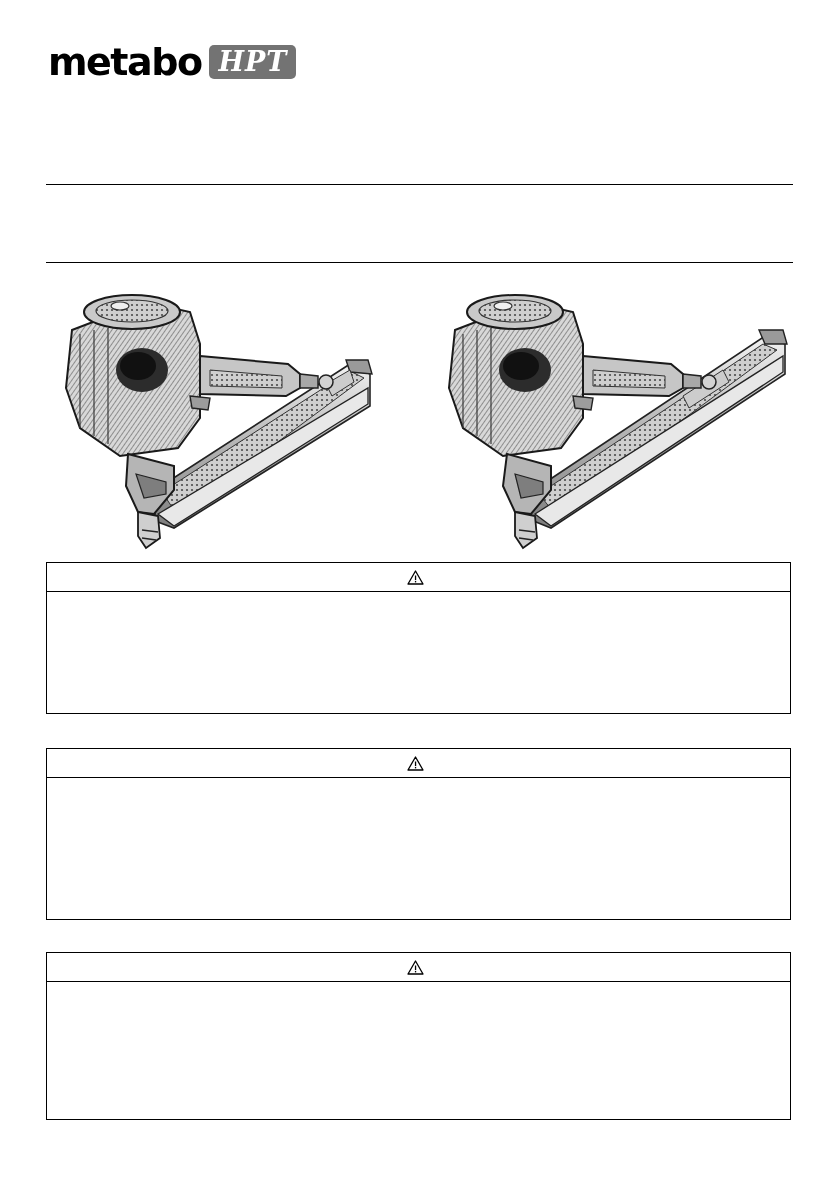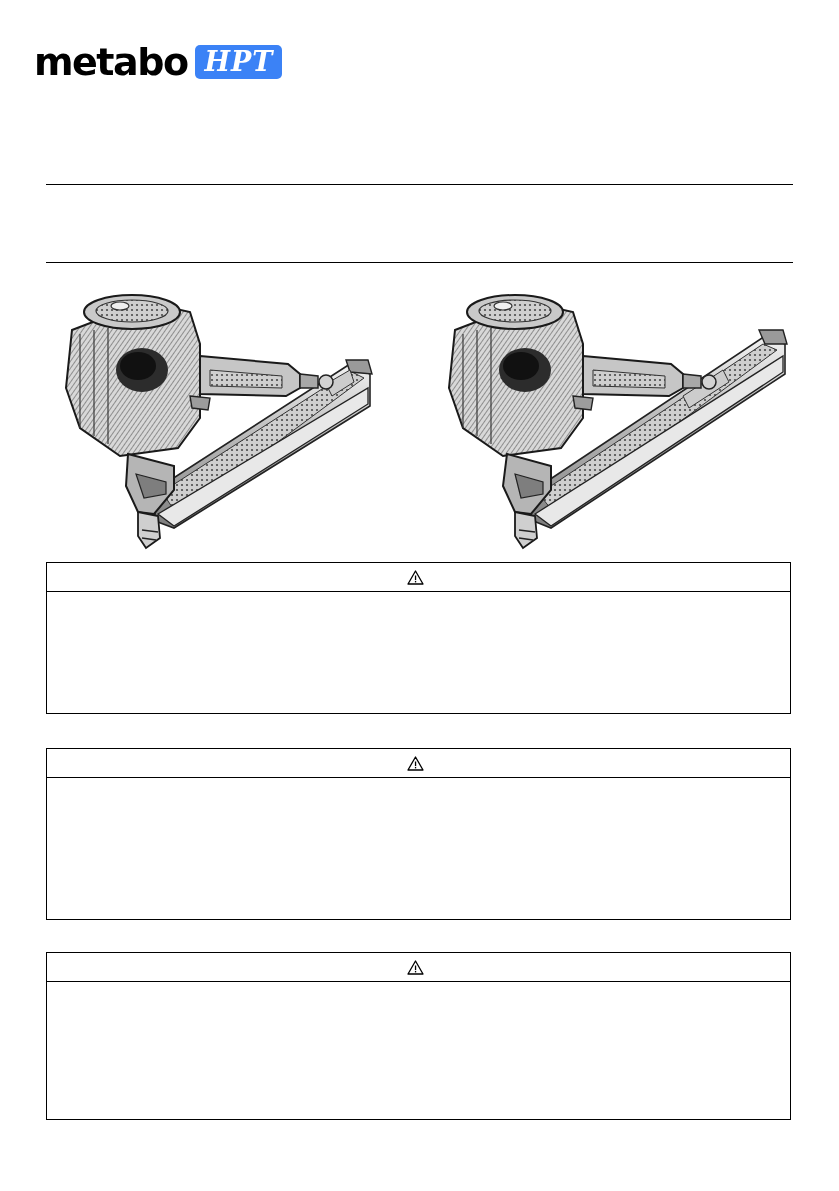--- a/index.html
+++ b/index.html
@@ -18,37 +18,37 @@
   .page {
     position: absolute;
     left: 0; top: 0;
     width: 839px;
     height: 1191px;
   }
 
   
   .brand {
     position: absolute;
-    left: 34px;
+    left: 48px;
     top: 40px;
     display: flex;
     align-items: center;
     height: 44px;
   }
   .brand-word {
     font-family: "DejaVu Sans", sans-serif;
     font-weight: bold;
     font-size: 38px;
     letter-spacing: -1.5px;
     line-height: 1;
     color: #000;
   }
   .brand-badge {
     margin-left: 8px;
-    background: #3b82f6;
+    background: #737373;
     color: #fff;
     font-family: "DejaVu Serif", serif;
     font-style: italic;
     font-weight: bold;
     font-size: 27px;
     letter-spacing: 1px;
     padding: 3px 9px 4px 9px;
     border-radius: 5px;
     line-height: 1;
   }

